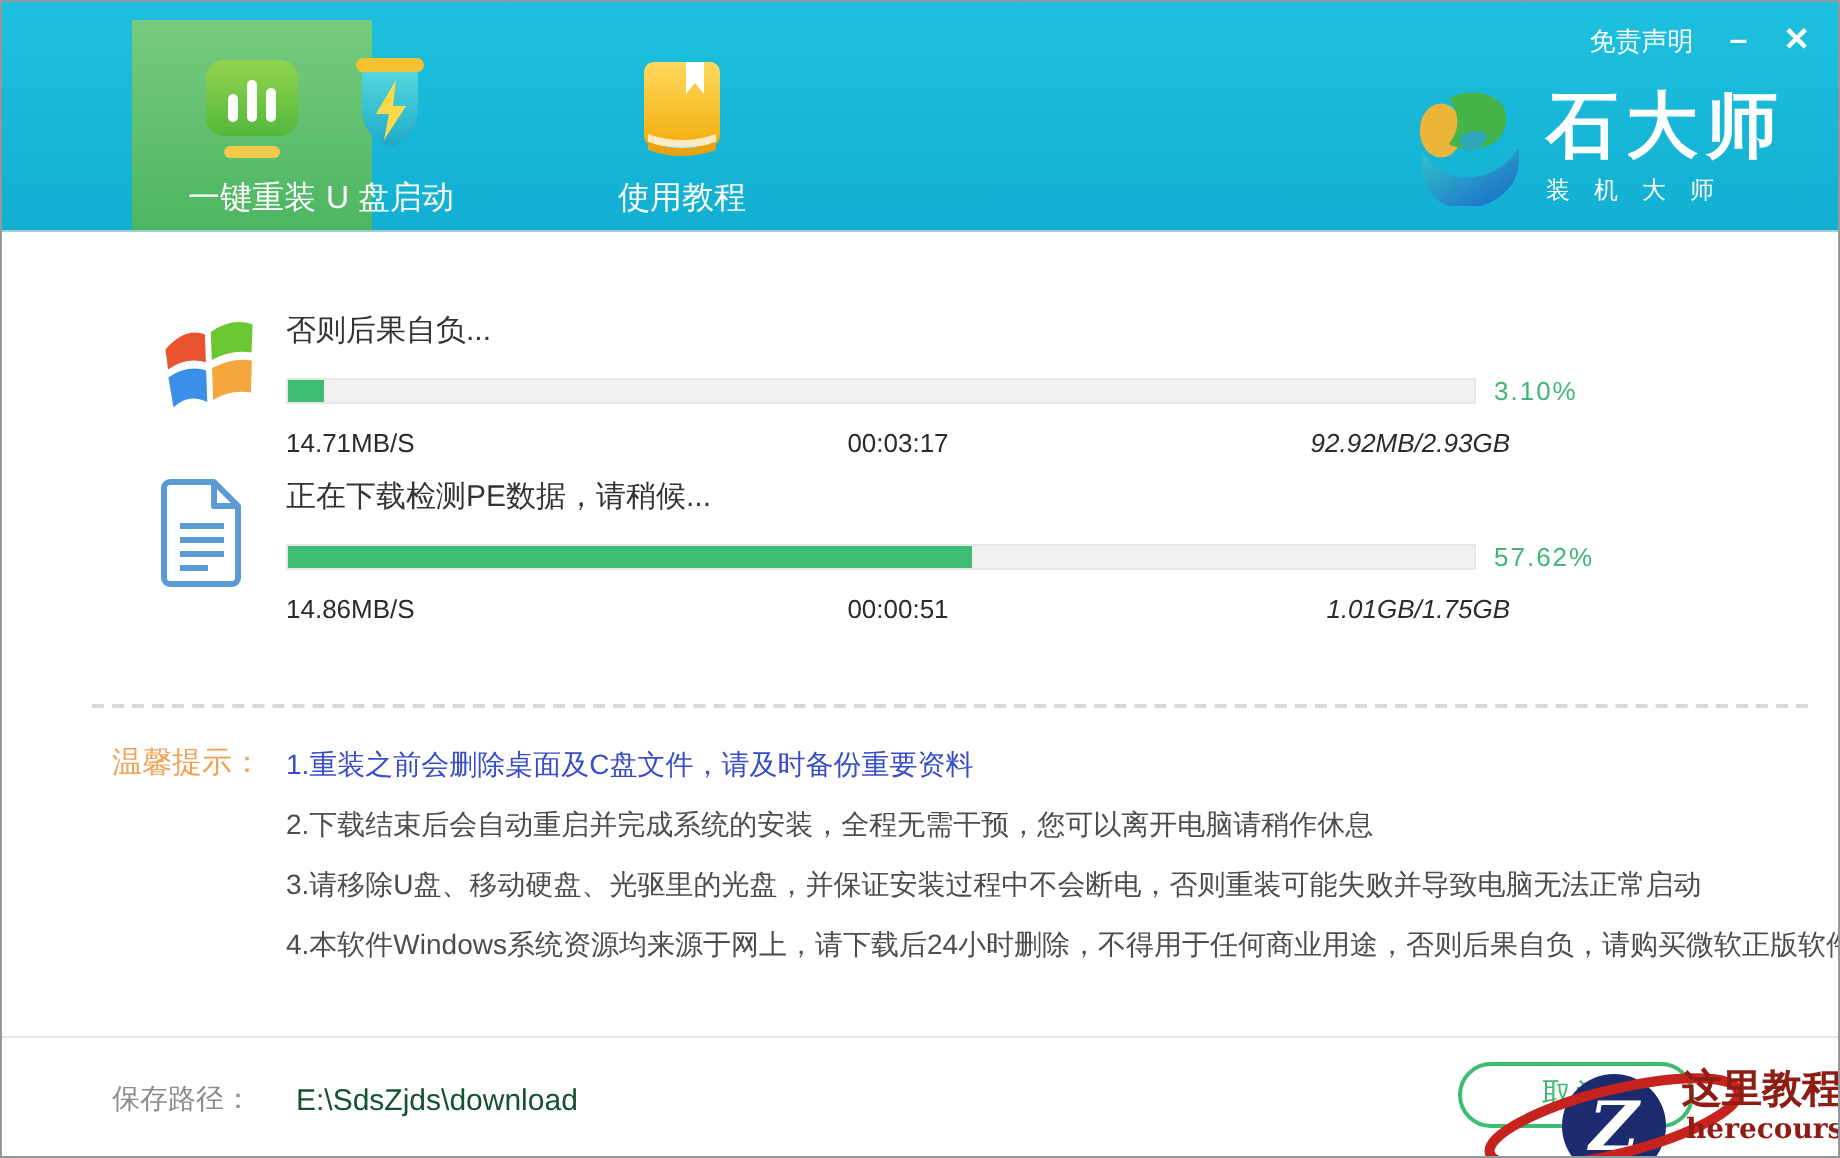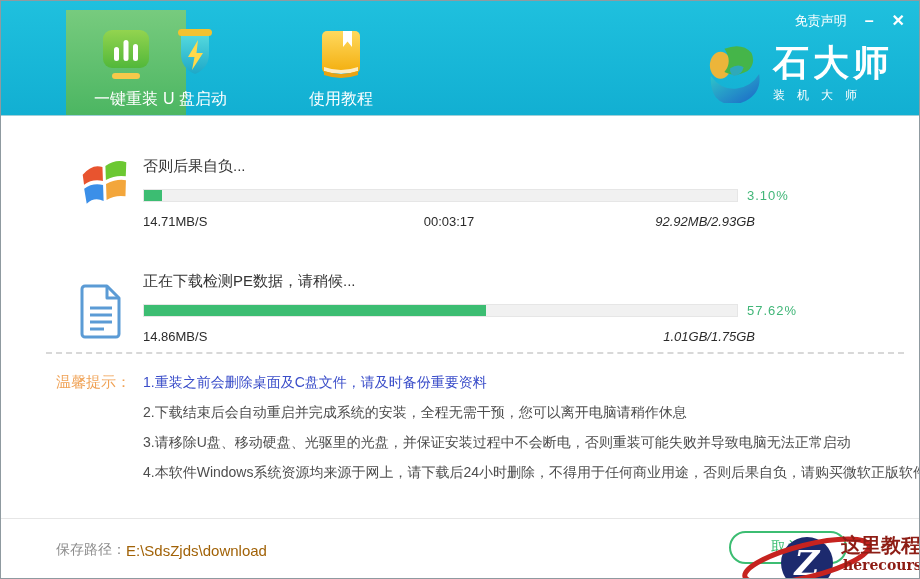--- a/index.html
+++ b/index.html
@@ -36,21 +36,21 @@
   .win-btn{font-size:16px;font-weight:bold;cursor:pointer;line-height:20px;}
   .brand{
     position:absolute;right:26px;top:42px;display:flex;align-items:flex-start;gap:10px;color:#fff;
   }
   .brand-text{display:flex;flex-direction:column;}
   .brand-name{font-size:36px;font-weight:bold;letter-spacing:4px;line-height:40px;}
   .brand-sub{font-size:12px;letter-spacing:12px;margin-top:4px;white-space:nowrap;}
   
   .download-block{position:absolute;left:75px;right:120px;display:flex;}
   .block-1{top:153px;}
-  .block-2{top:268px;align-items:flex-end;}
+  .block-2{top:236px;}
   .dl-icon{width:56px;flex:none;}
   .dl-content{flex:1;margin-left:11px;display:flex;flex-direction:column;}
   .dl-title{font-size:15px;color:#333;line-height:20px;margin:2px 0 12px 0;}
   .bar-row{display:flex;align-items:center;}
   .bar-track{
     flex:1;height:13px;background:#f1f1f1;border:1px solid #e6e6e6;box-sizing:border-box;
   }
   .bar-fill{height:100%;background:#3cbd72;width:0;}
   .bar-pct{flex:none;width:52px;margin-left:9px;font-size:13px;color:#41b678;letter-spacing:1px;}
   .stats-row{display:flex;margin-top:11px;font-size:13px;color:#2b2b2b;}
@@ -63,21 +63,21 @@
   .tips-label{flex:none;width:87px;color:#f0a255;font-size:15px;line-height:30px;}
   .tips-list{flex:1;display:flex;flex-direction:column;}
   .tip{font-size:14px;color:#4d4d4d;line-height:30px;white-space:nowrap;}
   .tip.tip-highlight{color:#3a4dc9;}
   
   .footer{
     position:absolute;left:0;right:0;top:517px;height:62px;border-top:1px solid #e6e6e6;
     display:flex;align-items:center;background:#fff;
   }
   .save-label{margin-left:55px;font-size:14px;color:#8c8c8c;}
-  .save-path{font-size:15px;color:#a16207;}
+  .save-path{margin-left:22px;font-size:15px;color:#14532d;}
   .cancel-btn{
     position:absolute;left:728px;top:12px;width:118px;height:33px;border-radius:17px;
     border:2px solid #3cbd72;color:#3cbd72;font-size:15px;background:#fff;
     display:flex;align-items:center;justify-content:center;cursor:pointer;box-sizing:border-box;
     font-family:"Liberation Sans",sans-serif;letter-spacing:2px;
   }
   
   .watermark{position:absolute;left:735px;top:520px;width:185px;height:59px;pointer-events:none;}
   .wm-svg{position:absolute;left:0;top:0;}
   .wm-text{position:absolute;left:105px;top:12px;color:#8e1d15;}
@@ -214,20 +214,21 @@
     <div class="dl-content">
       <div class="dl-title">正在下载检测PE数据，请稍候...</div>
       <div class="bar-row">
         <div class="bar-track">
           <div class="bar-fill" style="width: 57.62%;"></div>
         </div>
         <span class="bar-pct">57.62%</span>
       </div>
       <div class="stats-row">
         <span class="s-speed">14.86MB/S</span>
+        <span class="s-time">00:00:51</span>
         <span class="s-size">1.01GB/1.75GB</span>
       </div>
     </div>
   </div>
 
   <div class="dashed-divider"></div>
 
   <div class="tips">
     <span class="tips-label">温馨提示：</span>
     <div class="tips-list">

